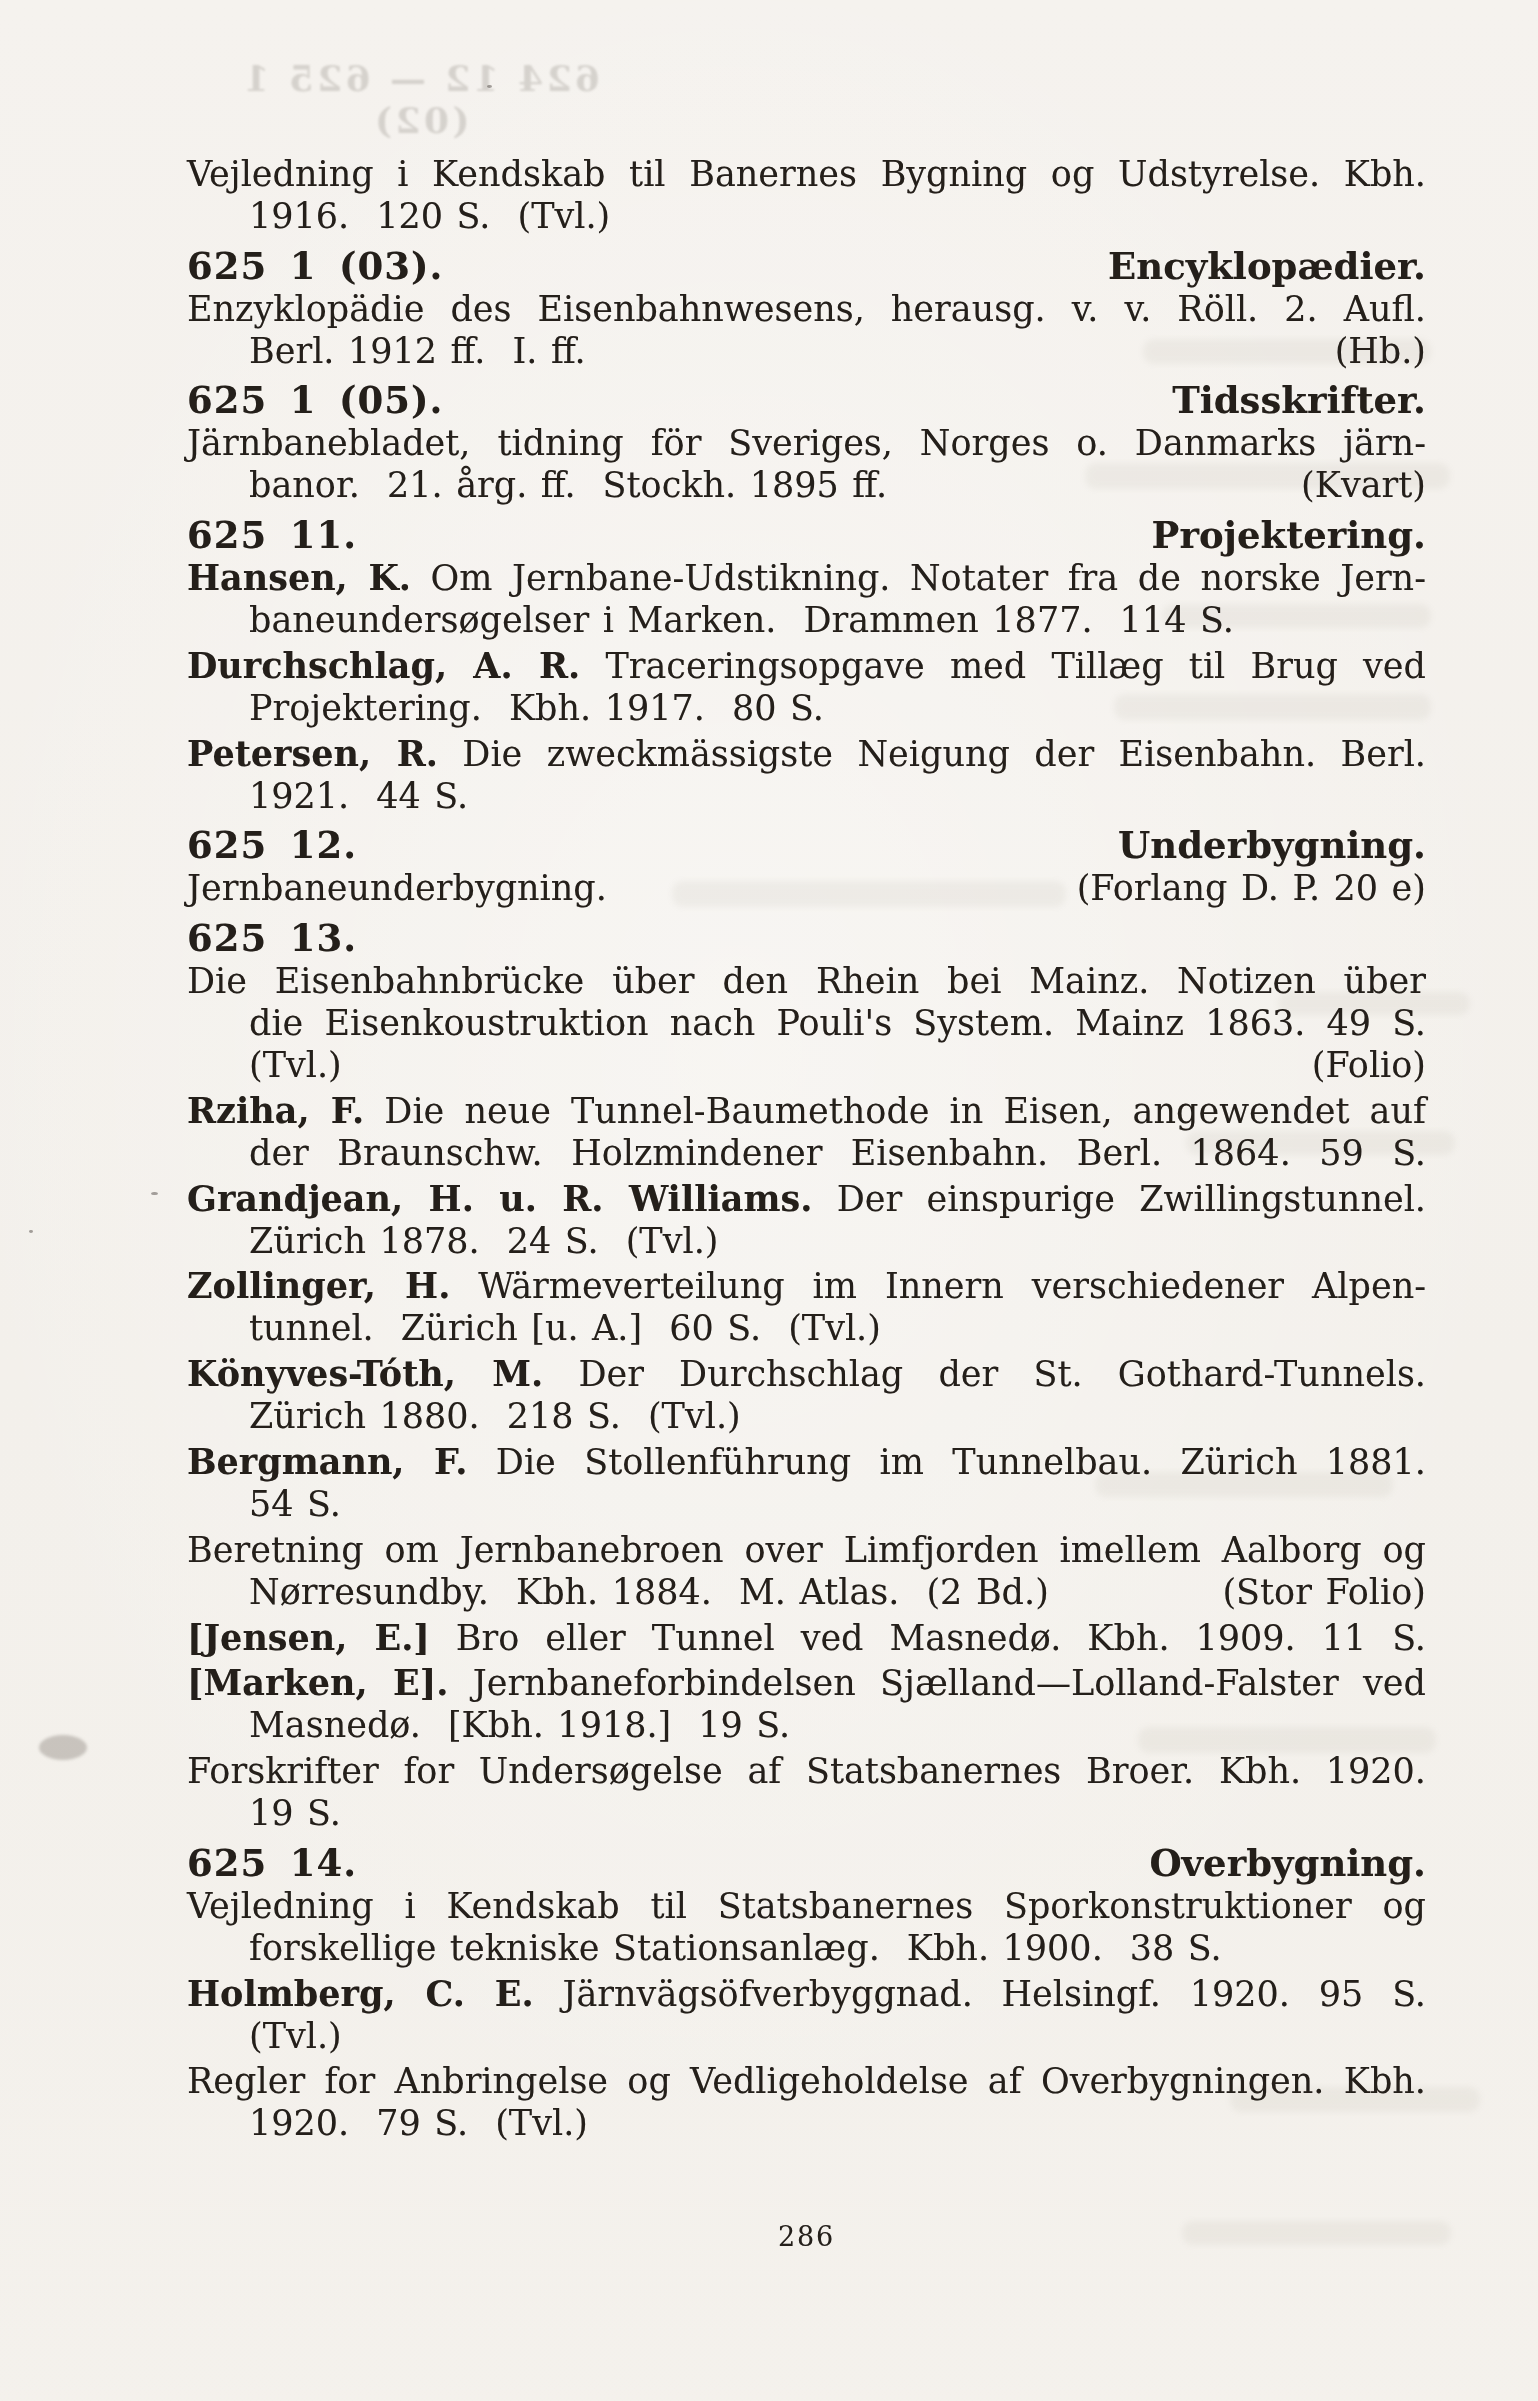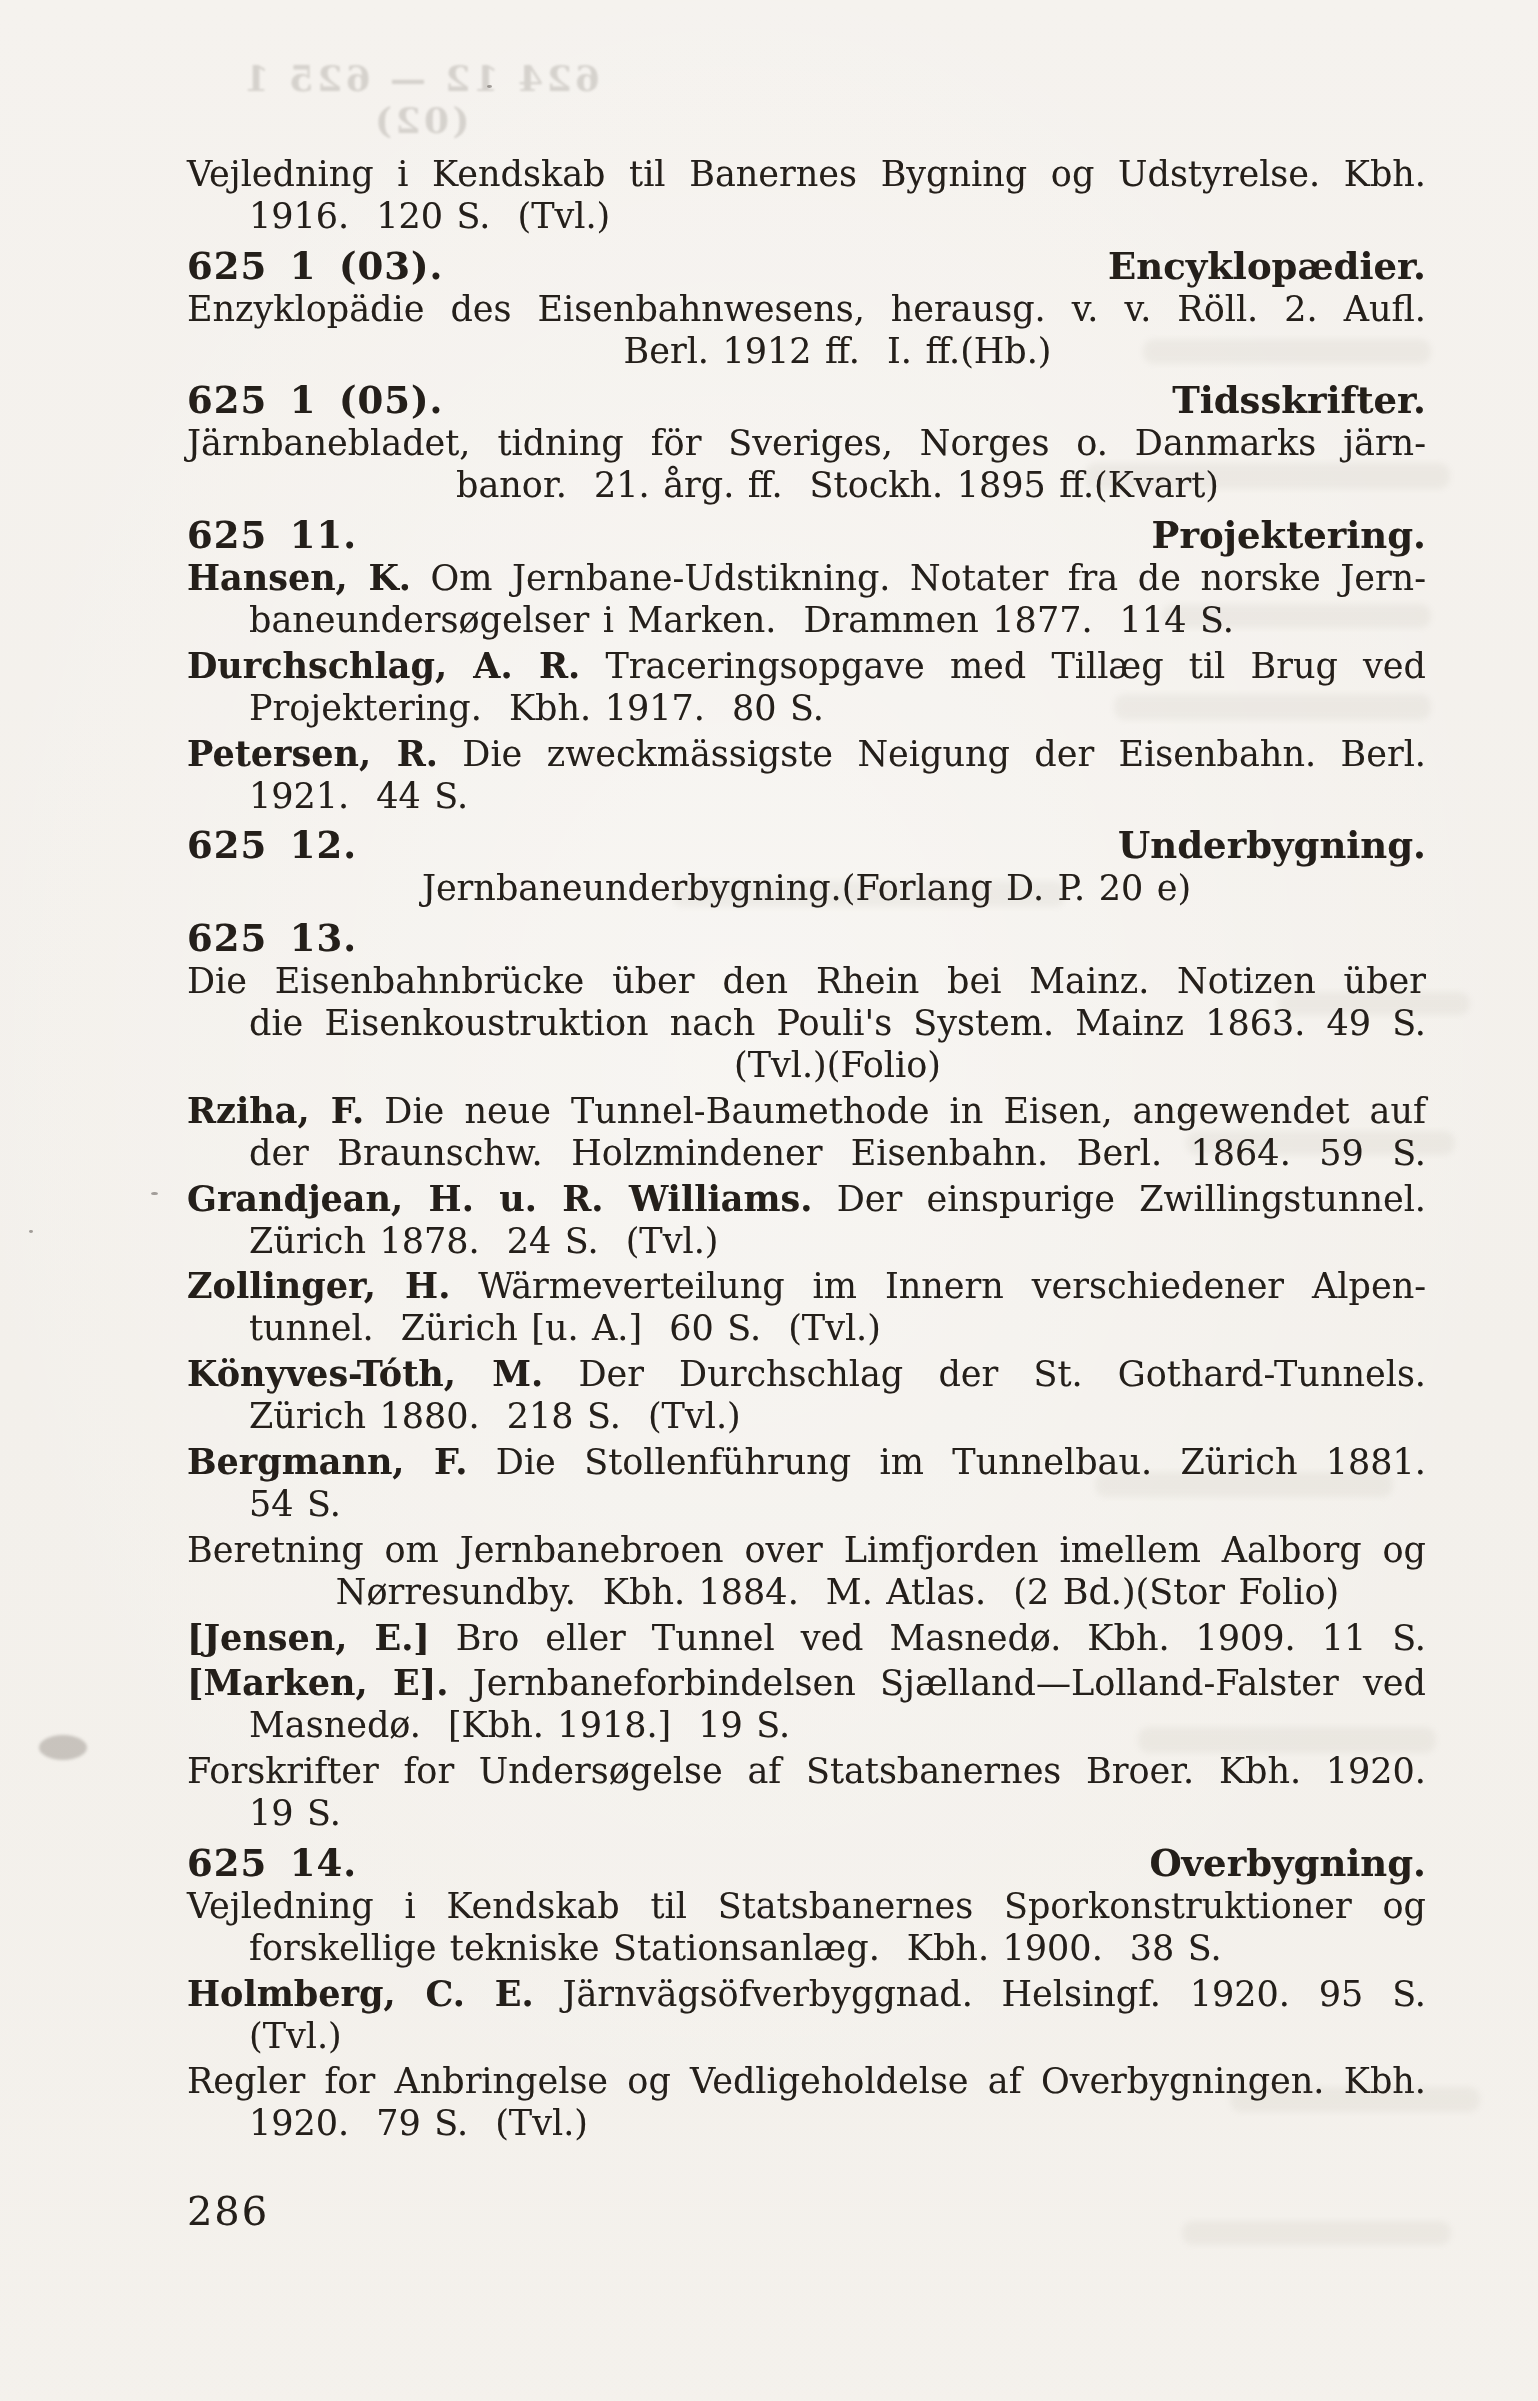--- a/index.html
+++ b/index.html
@@ -20,35 +20,35 @@
   .content {
     position: absolute;
     left: 187px; right: 112px; top: 153px;
     font-size: 35px;
     word-spacing: 2.4px;
     text-shadow: 0 0 0.5px rgba(36,31,26,0.30);
   }
   .line { line-height: 42px; white-space: pre-wrap; }
   .just { text-align: justify; text-align-last: justify; white-space: normal; }
   .indent { padding-left: 62px; }
-  .split { display: flex; justify-content: center; align-items: baseline; }
+  .split { display: flex; justify-content: space-between; align-items: baseline; }
   .split .lt { white-space: pre-wrap; }
   .split .rt { white-space: pre-wrap; }
   .entry { margin: 0 0 3.8px 0; }
   .sec {
     display: flex; justify-content: space-between; align-items: baseline;
     font-weight: bold; font-size: 37px; line-height: 42px;
     margin: 7.7px 0 1px 0;
   }
   .sec .num { word-spacing: 8.6px; letter-spacing: 1px; }
   .author { font-weight: bold; }
   .pagenum {
-    text-align: left;
-    margin-top: 46px;
-    font-size: 40px; line-height: 42px;
+    text-align: center;
+    margin-top: 72px;
+    font-size: 27px; line-height: 42px;
     letter-spacing: 1.9px;
   }
   .ghost {
     position: absolute;
     top: 57px; left: 201px; width: 439px;
     transform: scaleX(-1);
     font-weight: bold; font-size: 36px;
     text-align: center;
     color: #8f8a82; opacity: 0.30;
     filter: blur(1px);

